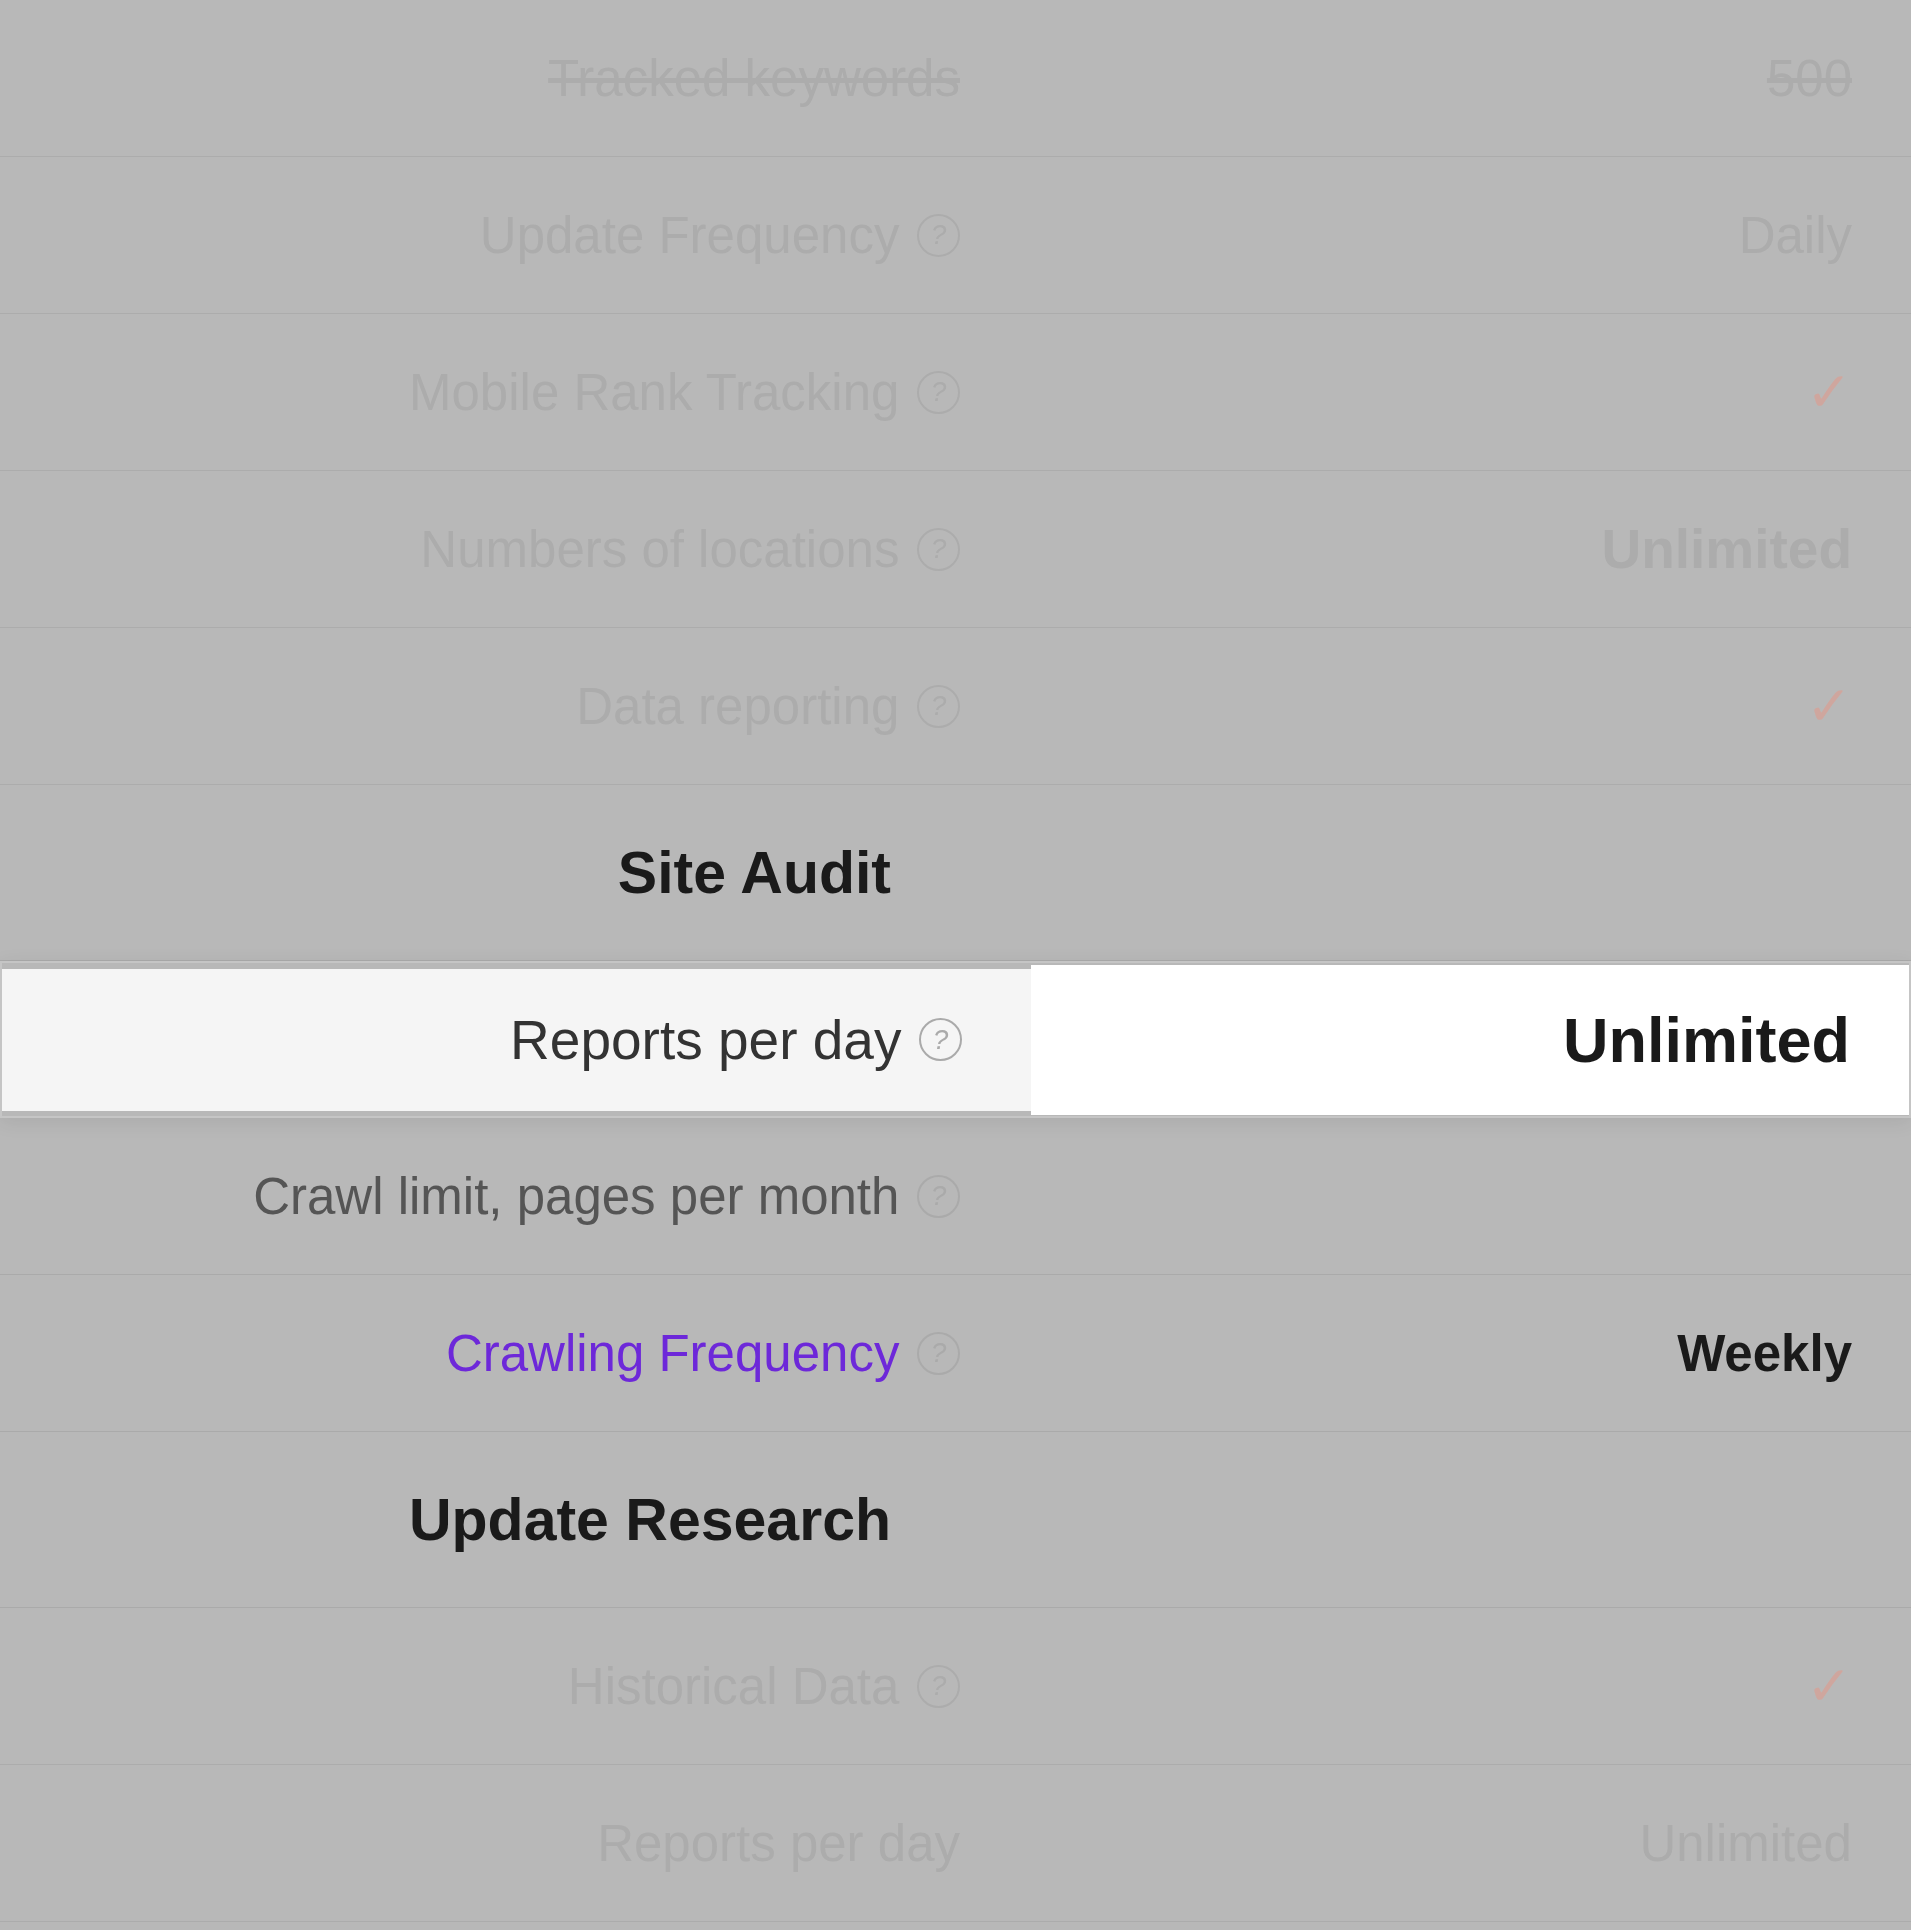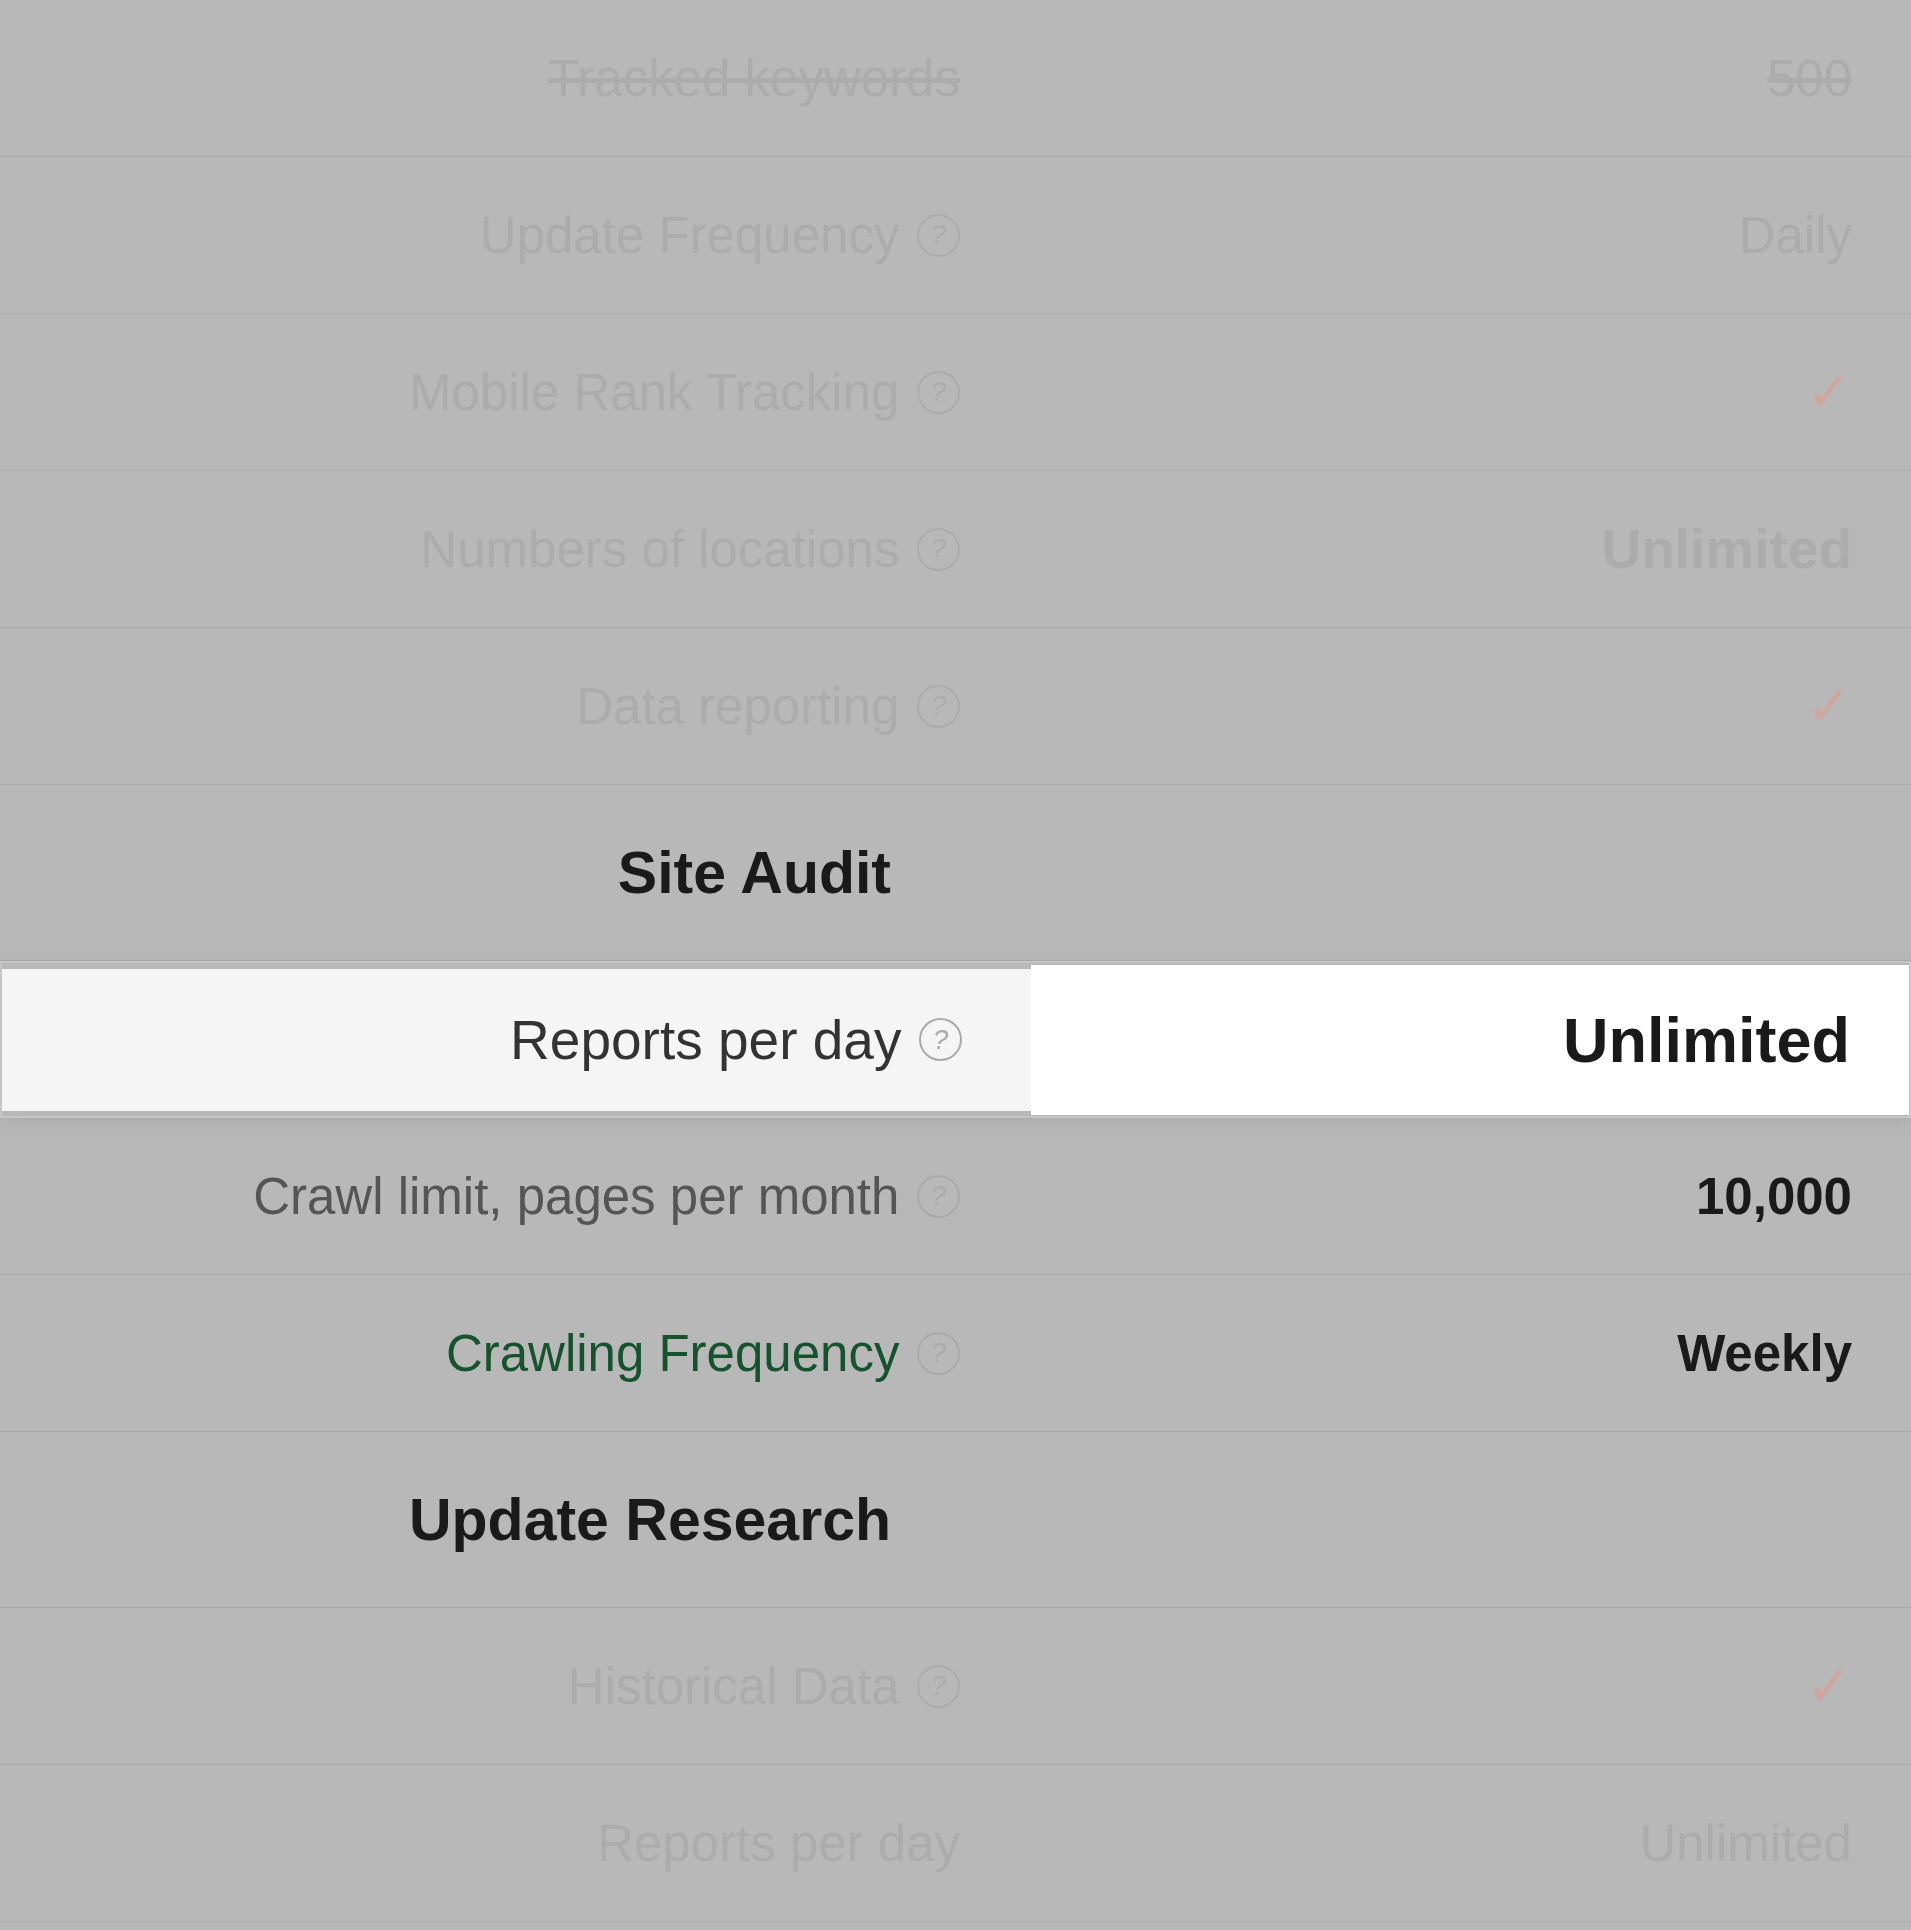--- a/index.html
+++ b/index.html
@@ -246,28 +246,25 @@
     </div>
   </div>
 
   <div class="row">
     <div class="col-label">
       <span class="row-text" style="color:#555555;">Crawl limit, pages per month</span>
       <div class="question-icon">
         <span>?</span>
       </div>
     </div>
-    <div class="col-value">
-      <span class="value-text bold">10,000</span>
-    </div>
   </div>
 
   <div class="row">
     <div class="col-label">
-      <span class="row-text" style="color:#14532d;">Crawling Frequency</span>
+      <span class="row-text" style="color:#6d28d9;">Crawling Frequency</span>
       <div class="question-icon">
         <span>?</span>
       </div>
     </div>
     <div class="col-value">
       <span class="value-text bold">Weekly</span>
     </div>
   </div>
 
   <div class="divider-section"></div>

